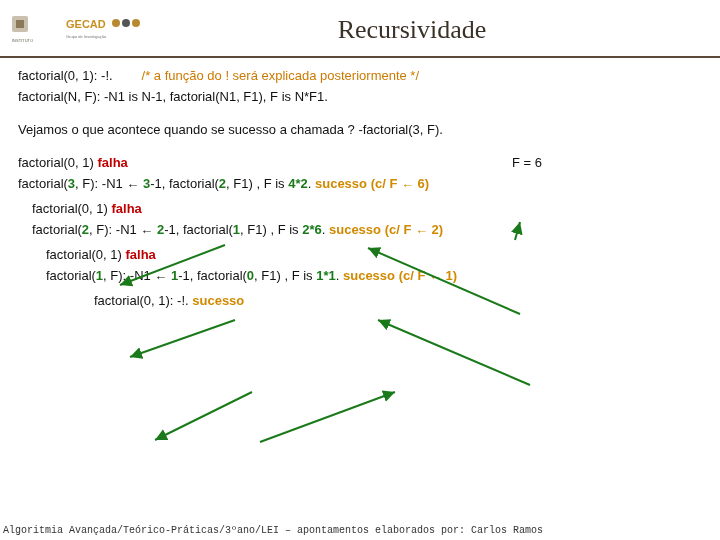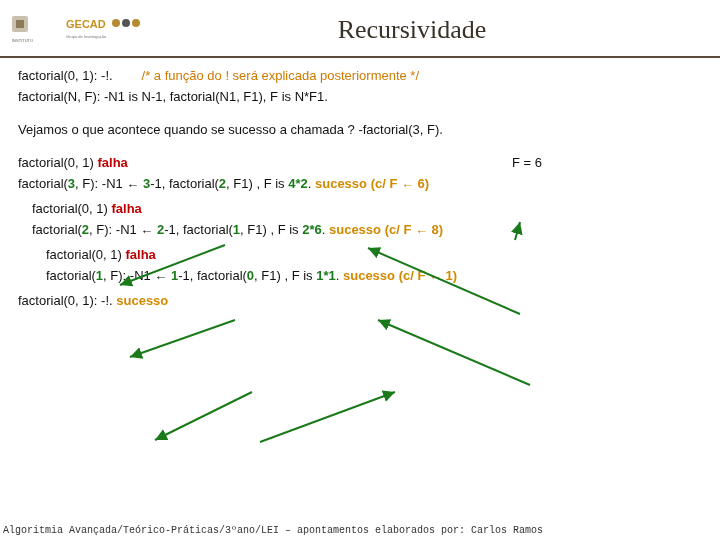--- a/index.html
+++ b/index.html
@@ -48,21 +48,21 @@
   .comment-orange { color: #cc7a00; font-weight: normal; }
   .gap { height: 12px; }
   .step-block {
     margin-bottom: 10px;
   }
   .red { color: #c00000; font-weight: bold; }
   .green { color: #1a7a1a; font-weight: bold; }
   .orange { color: #d18a00; font-weight: bold; }
   .indent1 { margin-left: 14px; }
   .indent2 { margin-left: 28px; }
-  .indent3 { }
+  .indent3 { margin-left: 76px; }
   .footer {
     position: absolute;
     bottom: 4px;
     left: 0;
     right: 0;
     text-align: left;
     padding-left: 3px;
     font-family: "Courier New", monospace;
     font-size: 10px;
     color: #333;
@@ -115,21 +115,21 @@
     <div class="line">
       <span>factorial(</span><span class="green">3</span><span>, F): -N1 ← </span><span class="green">3</span><span>-1, factorial(</span><span class="green">2</span><span>, F1)  ,  F is </span><span class="green">4*2</span><span>. </span><span class="orange">sucesso (c/ F ← 6)</span>
     </div>
   </div>
 
   <div class="step-block indent1">
     <div class="line">
       <span>factorial(0, 1)</span><span class="red"> falha</span>
     </div>
     <div class="line">
-      <span>factorial(</span><span class="green">2</span><span>, F): -N1 ← </span><span class="green">2</span><span>-1, factorial(</span><span class="green">1</span><span>, F1)  , F is </span><span class="green">2*6</span><span>. </span><span class="orange">sucesso (c/ F ← 8)</span>
+      <span>factorial(</span><span class="green">2</span><span>, F): -N1 ← </span><span class="green">2</span><span>-1, factorial(</span><span class="green">1</span><span>, F1)  , F is </span><span class="green">2*6</span><span>. </span><span class="orange">sucesso (c/ F ← 2)</span>
     </div>
   </div>
 
   <div class="step-block indent2">
     <div class="line">
       <span>factorial(0, 1)</span><span class="red"> falha</span>
     </div>
     <div class="line">
       <span>factorial(</span><span class="green">1</span><span>, F): -N1 ← </span><span class="green">1</span><span>-1, factorial(</span><span class="green">0</span><span>, F1)   ,  F is </span><span class="green">1*1</span><span>. </span><span class="orange">sucesso (c/ F ← 1)</span>
     </div>

